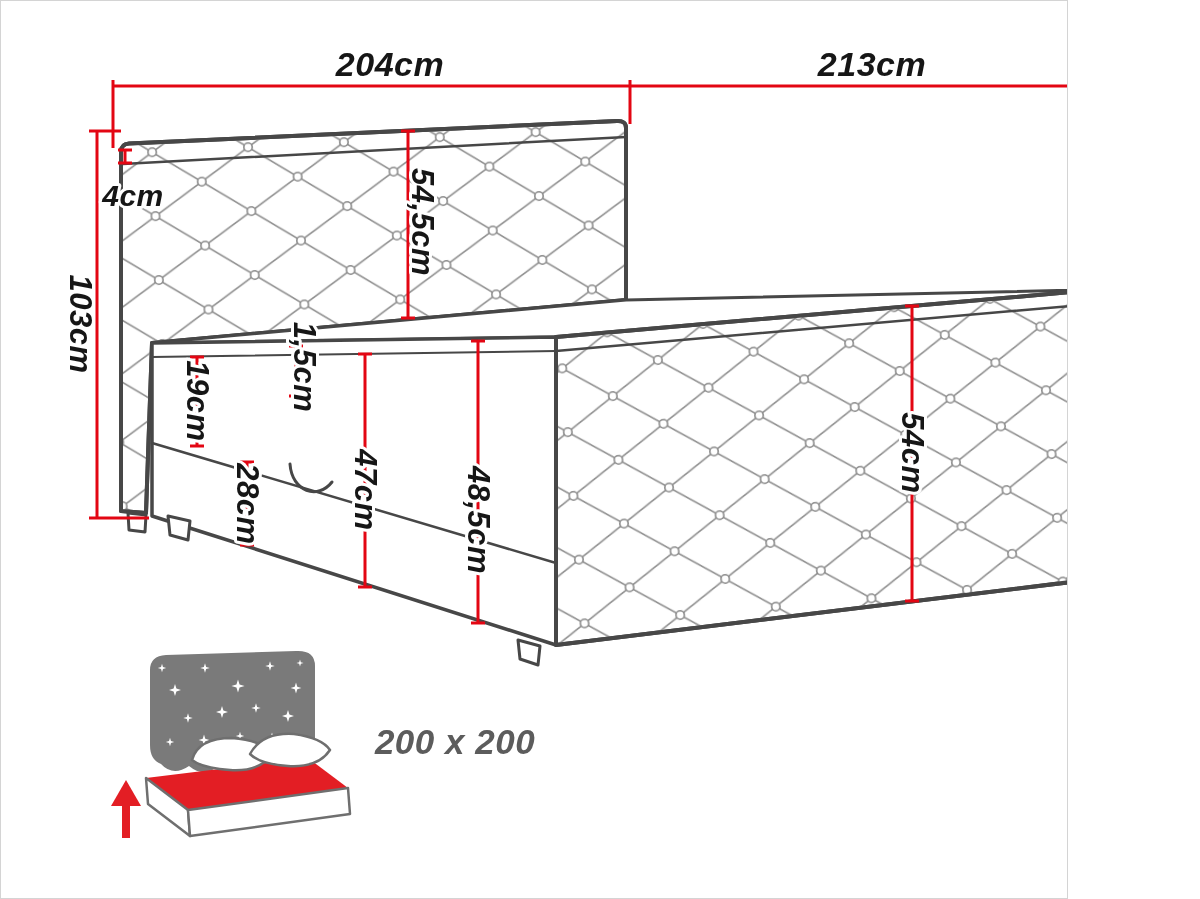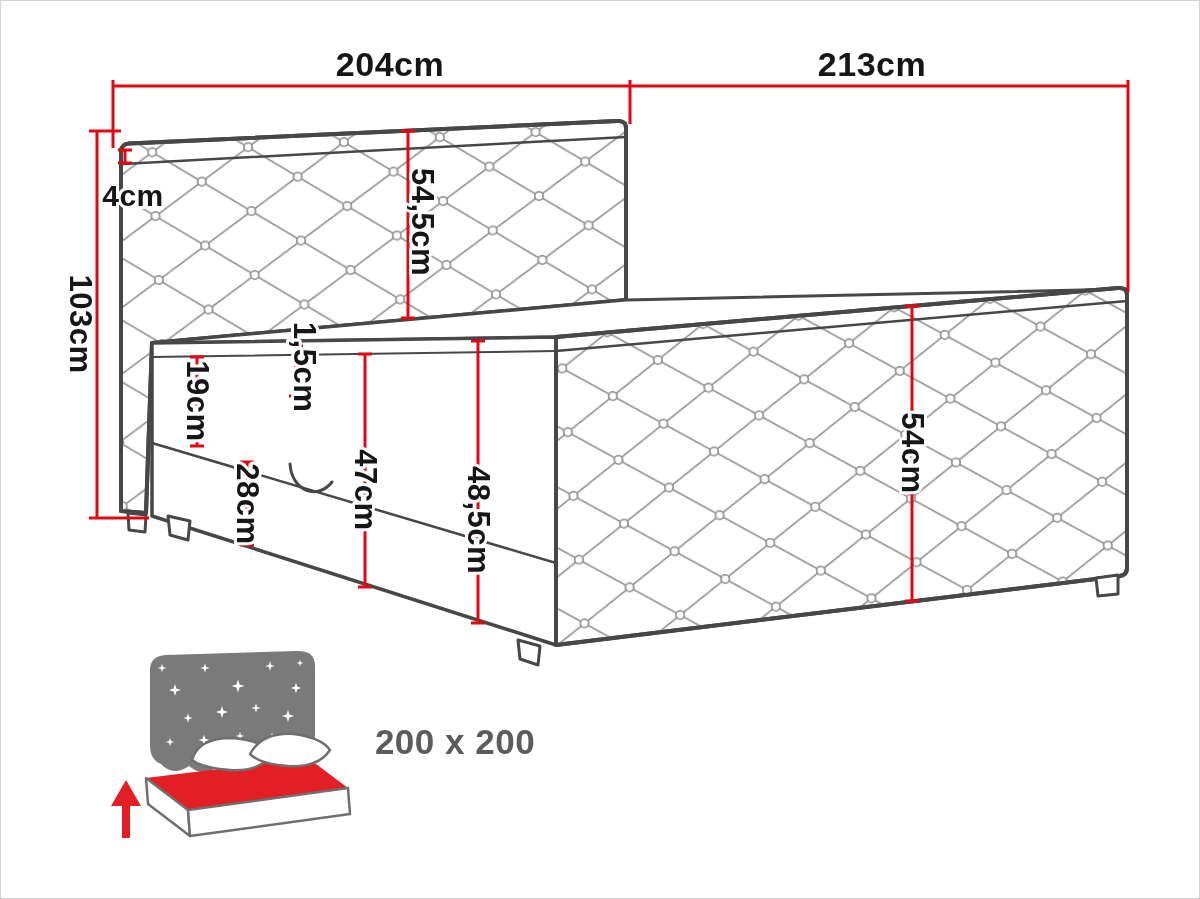--- a/index.html
+++ b/index.html
@@ -1,21 +1,22 @@
 <!DOCTYPE html>
 <html><head>
 <meta charset="utf-8">
 <style>
   html, body { margin: 0; padding: 0; background: #ffffff; }
   .canvas {
     position: relative;
-    width: 1200px;
+    width: 1068px;
     height: 899px;
     background: #ffffff;
     overflow: hidden;
+    font-style: italic;
   }
   .frame {
     position: absolute;
     inset: 0;
     border: 1px solid #d4d4d4;
     pointer-events: none;
   }
   svg text {
     font-family: "Liberation Sans", sans-serif;
     font-weight: 700;

